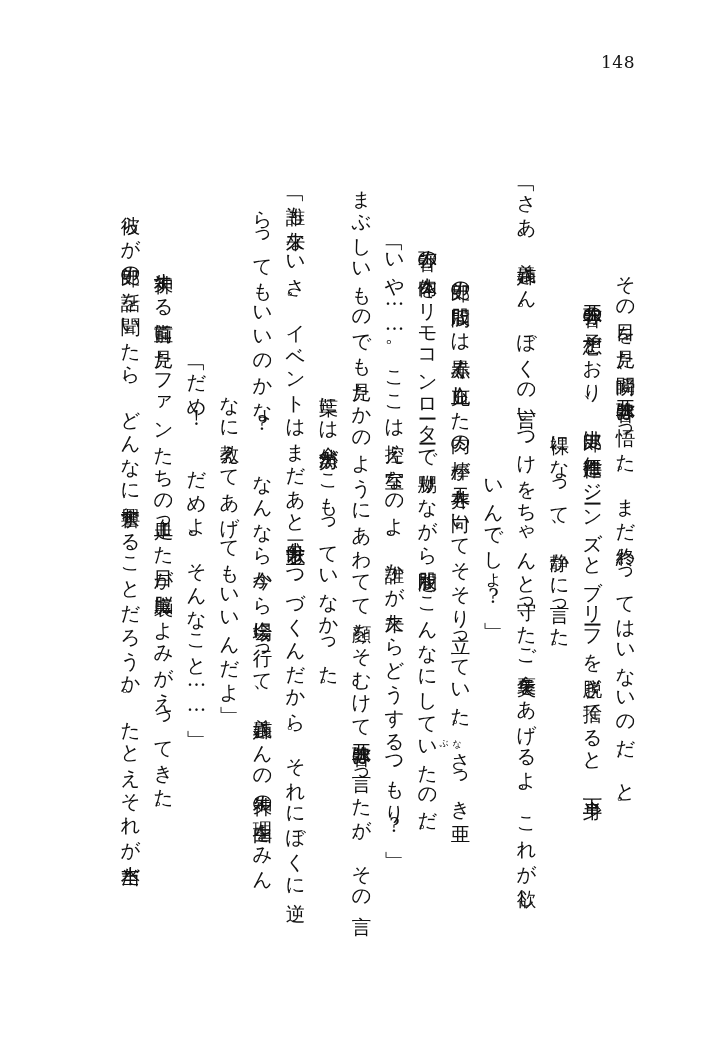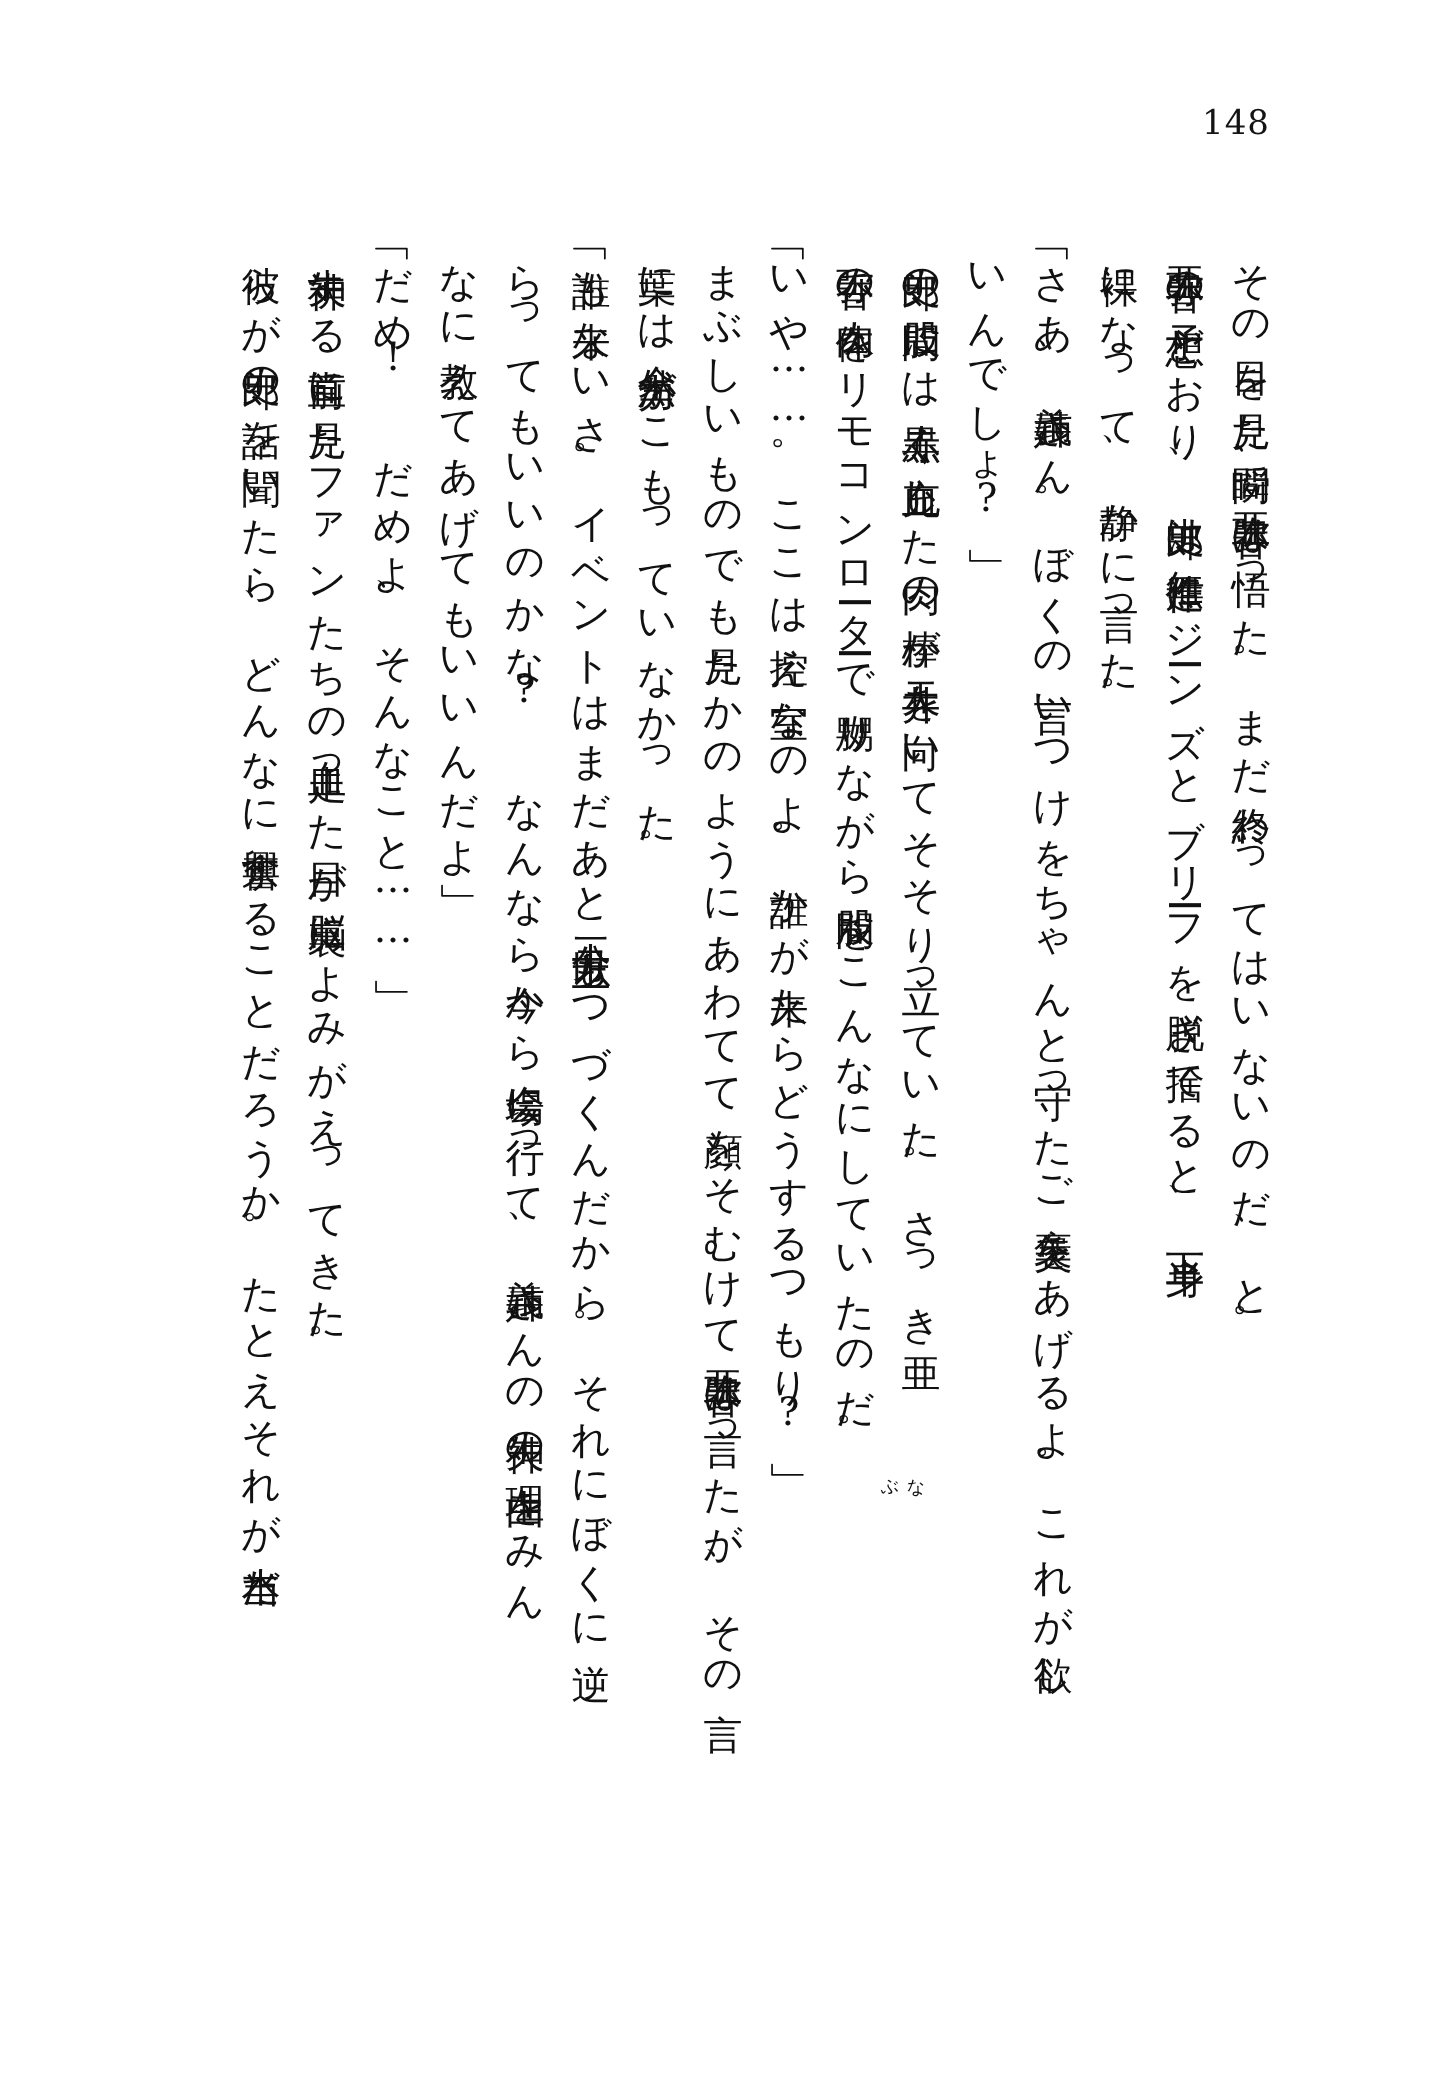--- a/index.html
+++ b/index.html
@@ -10,20 +10,21 @@
   body {
     font-family: "DejaVu Serif", "Liberation Serif", serif;
     color: #111111;
   }
   #page {
     position: relative;
     width: 723px;
     height: 1050px;
     background: #ffffff;
     overflow: hidden;
+    text-align: center;
   }
   
   #page-number {
     position: absolute;
     top: 52px;
     right: 88px;
     font-size: 17px;
     letter-spacing: 0.5px;
     font-family: "DejaVu Serif", "Liberation Serif", serif;
     color: #141414;

